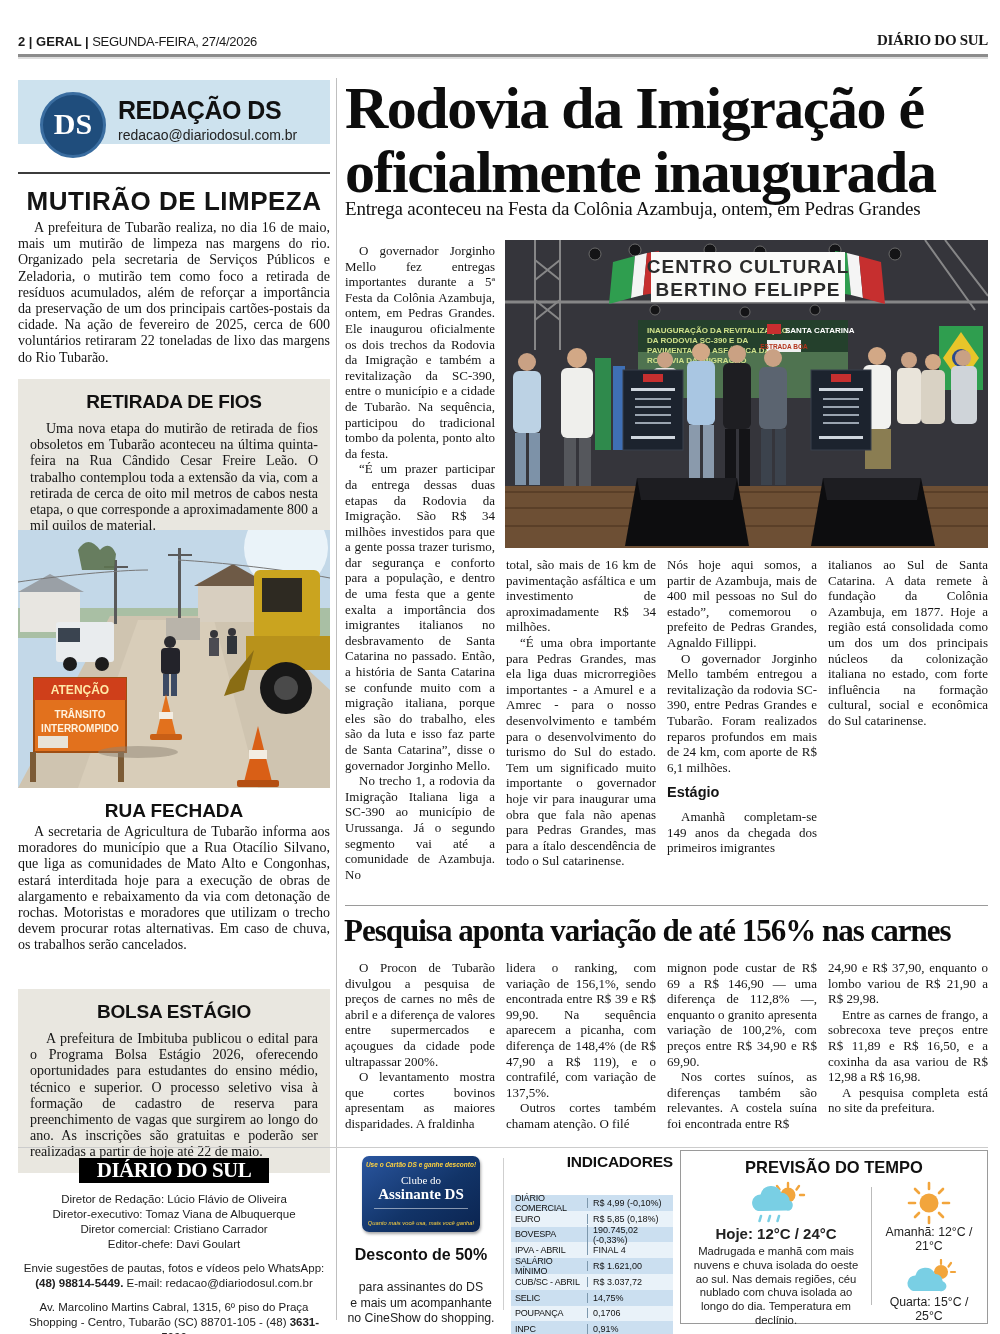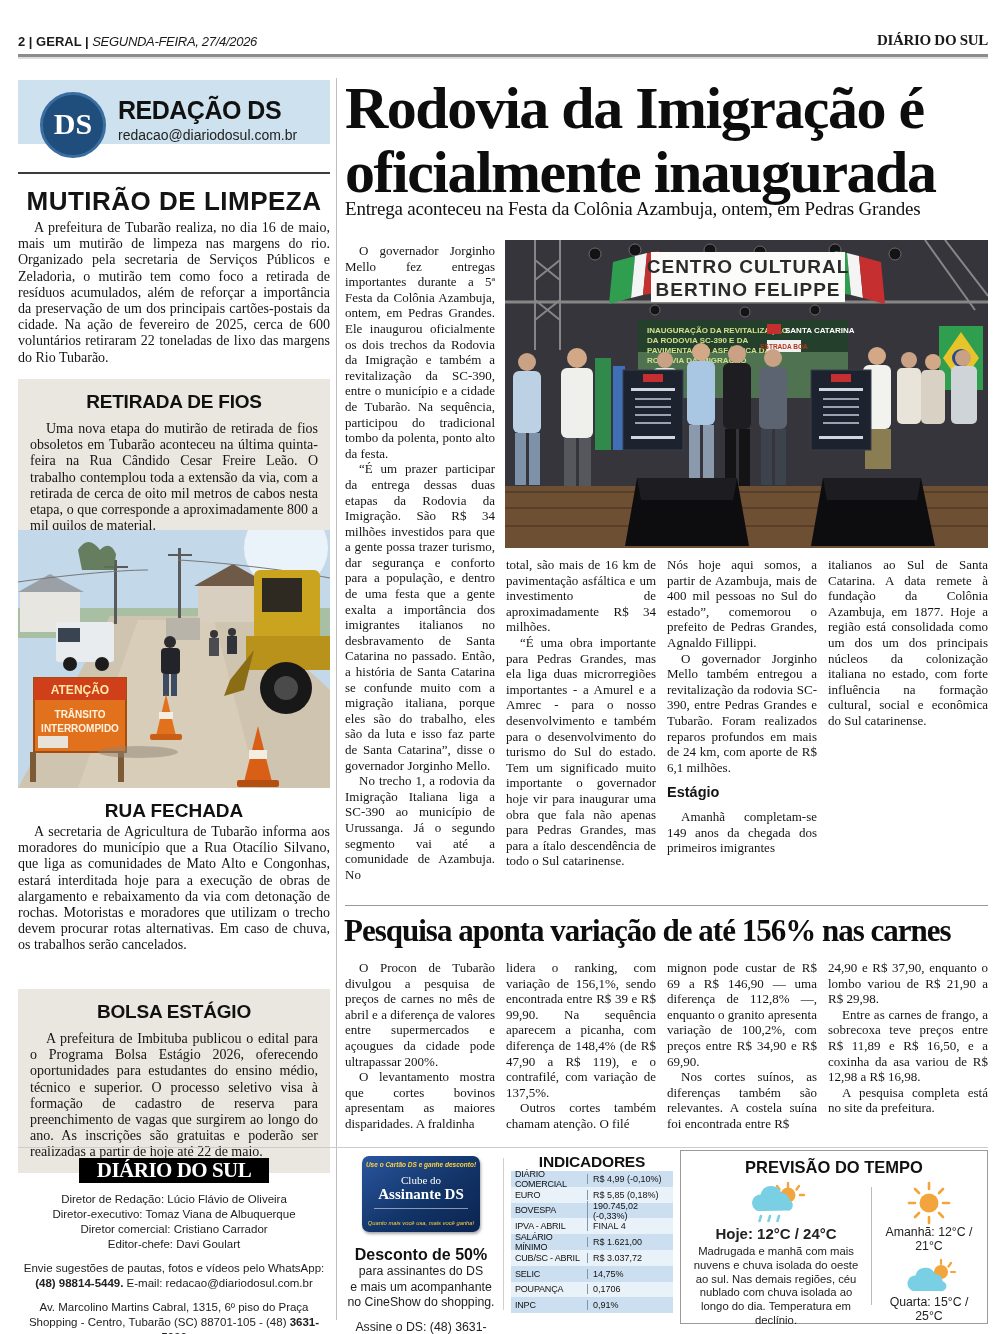--- a/index.html
+++ b/index.html
@@ -6,21 +6,21 @@
   #page{position:relative;width:1000px;height:1334px;background:#ffffff;overflow:hidden;
         font-family:"Liberation Serif",serif;color:#1a1a1a;}
   .abs{position:absolute;}
   
   .pagehead{left:18px;top:30px;width:970px;height:24px;border-bottom:3px solid #8c8c8c;
             box-shadow:0 2px 0 #dedede;font-family:"Liberation Sans",sans-serif;font-size:13px;}
   .pagehead .lft{position:absolute;left:0;bottom:5px;}
   .pagehead .rgt{position:absolute;right:0;bottom:5px;font-weight:bold;letter-spacing:-.3px;
                  font-family:"Liberation Serif",serif;font-size:15px;}
   .pagehead b{font-weight:bold;}
-  .pagehead .date{font-weight:400;letter-spacing:-.3px;font-style:italic;}
+  .pagehead .date{font-weight:400;letter-spacing:-.3px;}
   
   .vrule{width:1px;background:#bfbfbf;}
   .hrule{height:1px;background:#9a9a9a;}
   .hrule-light{height:1px;background:#cccccc;}
   
   .redacao{left:18px;top:80px;width:312px;height:64px;background:#cde2ee;}
   .ds-circle{position:absolute;left:22px;top:12px;width:60px;height:60px;border-radius:50%;
              background:#1f4d7c;border:3px solid #3a6da0;color:#fff;text-align:center;
              font-family:"Liberation Serif",serif;font-weight:bold;font-size:30px;line-height:58px;}
   .redacao .t1{position:absolute;left:100px;top:16px;font-family:"Liberation Sans",sans-serif;
@@ -64,24 +64,24 @@
         box-shadow:1px 2px 3px rgba(0,0,0,.35);}
   .card .yl{position:absolute;left:0;right:0;top:5px;color:#ffd23f;font-size:6.5px;font-style:italic;
             font-weight:bold;}
   .card .c1{position:absolute;left:0;right:0;top:18px;color:#fff;font-family:"Liberation Serif",serif;
             font-size:11px;}
   .card .c2{position:absolute;left:0;right:0;top:30px;color:#fff;font-family:"Liberation Serif",serif;
             font-weight:bold;font-size:15px;}
   .card .ln{position:absolute;left:12px;right:12px;top:52px;height:1px;background:rgba(255,255,255,.5);}
   .card .yl2{position:absolute;left:0;right:0;bottom:6px;color:#ffd23f;font-size:5.8px;font-style:italic;}
   .ad .dh{margin-top:14px;font-weight:bold;font-size:16px;color:#111;}
-  .ad .db{margin-top:0;font-size:12.3px;line-height:15.5px;color:#222;}
+  .ad .db{margin-top:16px;font-size:12.3px;line-height:15.5px;color:#222;}
   .ad .cta{margin-top:9px;font-size:12.3px;color:#222;}
   .ind{left:511px;top:1153px;width:162px;font-family:"Liberation Sans",sans-serif;}
-  .ind h3{margin:0 0 0 0;text-align:center;font-size:15.5px;letter-spacing:-.2px;color:#111;}
+  .ind h3{margin:0 0 24px 0;text-align:right;font-size:15.5px;letter-spacing:-.2px;color:#111;}
   .ind .row{display:flex;height:15.8px;align-items:center;font-size:9px;color:#111;}
   .ind .row:nth-child(odd){background:#cbdff0;}
   .ind .row:nth-child(even){background:#e9f2f9;}
   .ind .lab{width:72px;padding-left:4px;letter-spacing:-.2px;}
   .ind .val{flex:1;padding-left:5px;border-left:1px solid #7d98ad;}
   .weather{left:680px;top:1150px;width:306px;height:172px;border:1px solid #9a9a9a;
            font-family:"Liberation Sans",sans-serif;color:#222;}
   .weather h3{margin:7px 0 0 0;text-align:center;font-size:16.5px;color:#111;}
   .weather .wleft{position:absolute;left:6px;top:30px;width:178px;text-align:center;}
   .weather .today{font-size:13px;}

